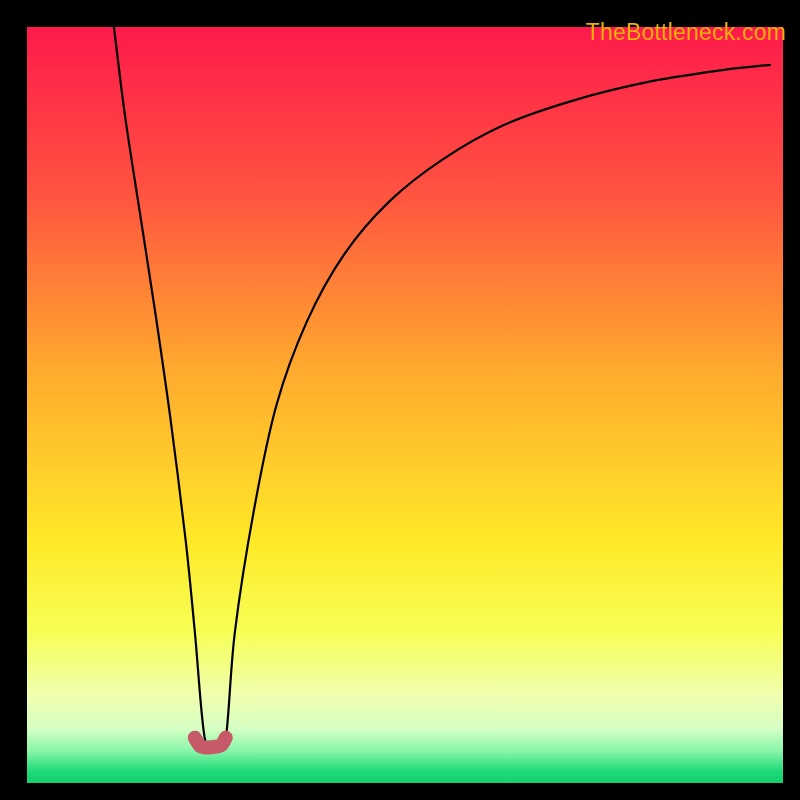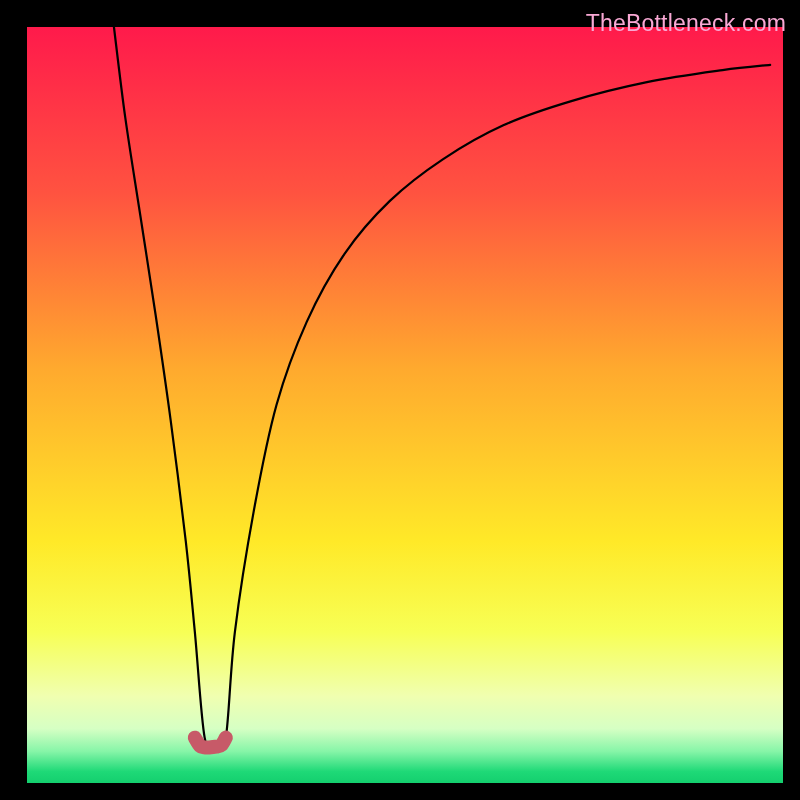--- a/index.html
+++ b/index.html
@@ -13,26 +13,26 @@
   .canvas-wrap {
     position: relative;
     width: 800px;
     height: 800px;
   }
   svg {
     display: block;
   }
   .watermark {
     position: absolute;
-    top: 10px;
+    top: 19px;
     right: 14px;
     font-family: Arial, Helvetica, sans-serif;
     font-size: 23px;
     font-weight: 400;
-    color: #f9a8d4;
+    color: #eab308;
     letter-spacing: 0.2px;
   }
 </style>
 </head>
 <body>
 
 <div class="canvas-wrap">
   <svg id="chart-svg" width="800" height="800" viewBox="0 0 800 800">
     <defs>
       <linearGradient id="bg-grad" x1="0" y1="0" x2="0" y2="1">

